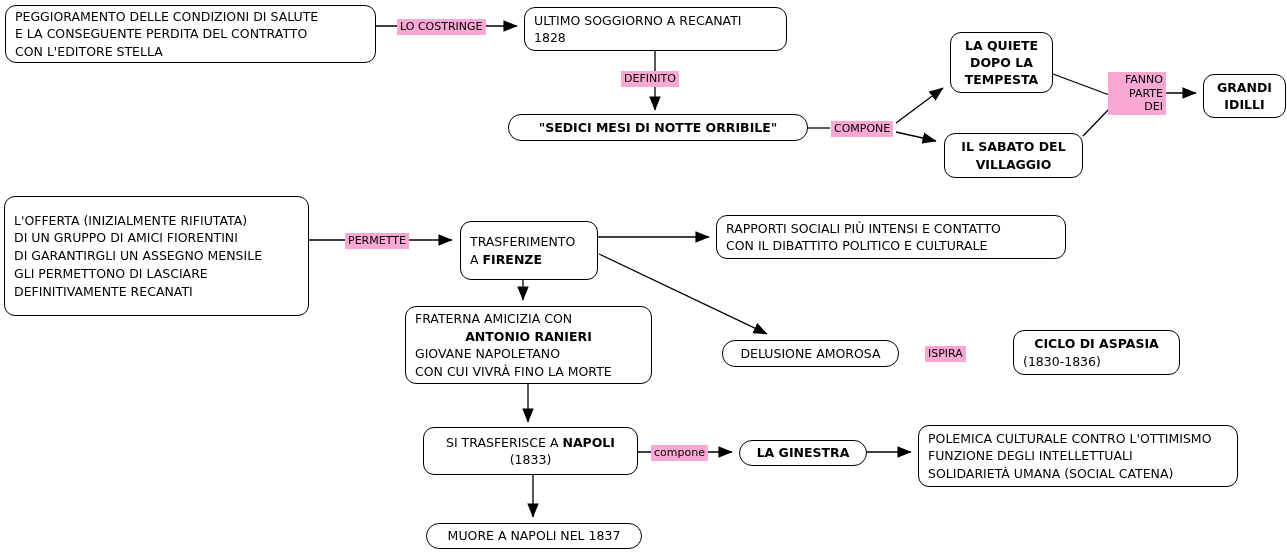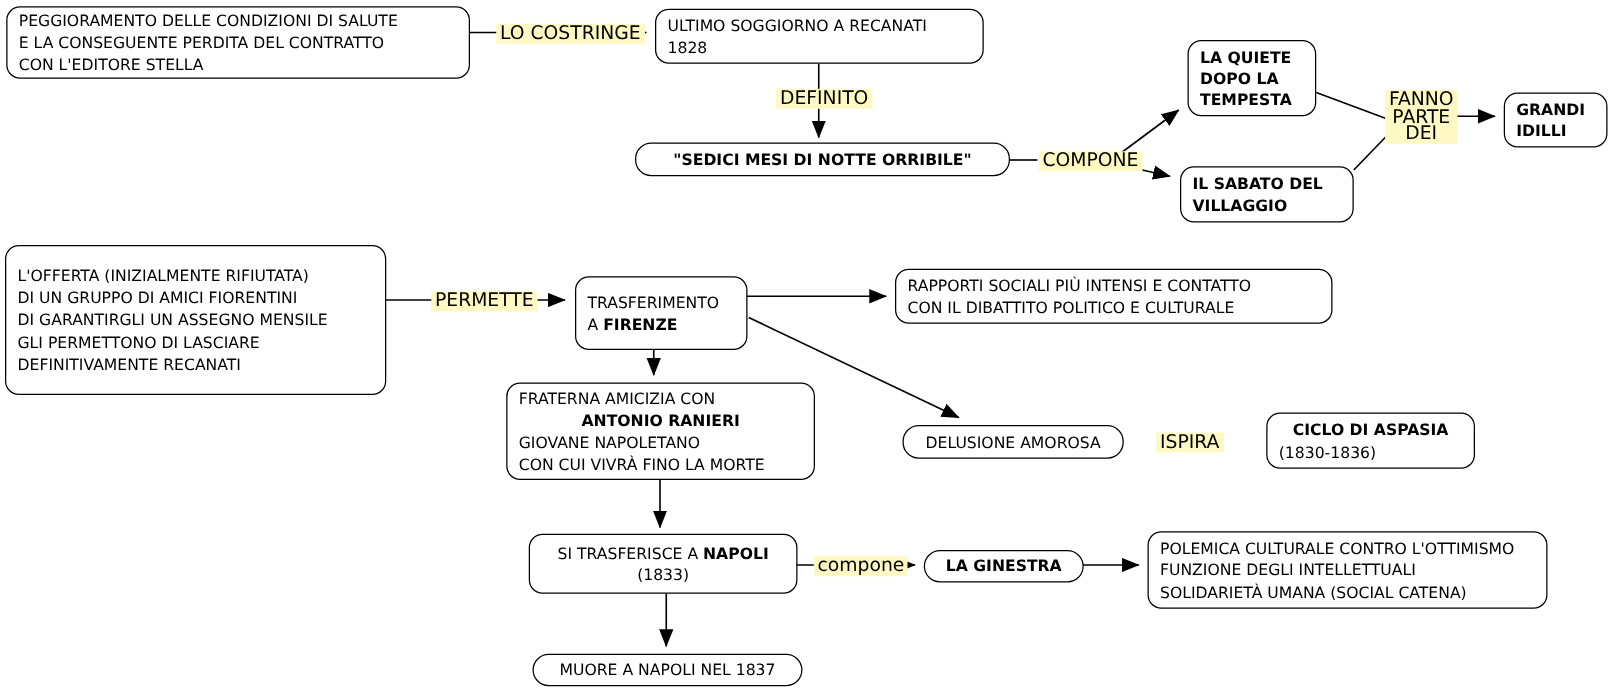--- a/index.html
+++ b/index.html
@@ -10,26 +10,26 @@
   }
   .connectors{position:absolute;left:0;top:0;width:1287px;height:554px;}
   .connectors line{stroke:#000;stroke-width:1.3px;}
   .node{
     position:absolute;box-sizing:border-box;background:#fff;
     border:1.4px solid #000;border-radius:11px;
     display:flex;flex-direction:column;justify-content:center;
     padding:2px 9px;font-size:12.5px;line-height:17.5px;
   }
   .node .ln{white-space:nowrap;}
-  .node.bold{font-weight:bold;}
+  .node.bold{font-weight:bold;align-items:center;}
   .node.center{align-items:center;text-align:center;}
   .b{font-weight:bold;text-align:center;}
   .lbl{
-    position:absolute;background:#fef9c3;font-size:15px;line-height:13.5px;
-    text-align:center;padding:1px 3px;white-space:nowrap;
+    position:absolute;background:#f9a8d4;font-size:11px;line-height:13.5px;
+    text-align:right;padding:1px 3px;white-space:nowrap;
   }
 </style>
 </head>
 <body>
 
 <div class="canvas">
 
   <svg class="connectors" viewBox="0 0 1287 554">
     <defs>
       <marker id="arr" viewBox="0 0 10 8" refX="9.5" refY="4" markerWidth="11" markerHeight="9" orient="auto">

